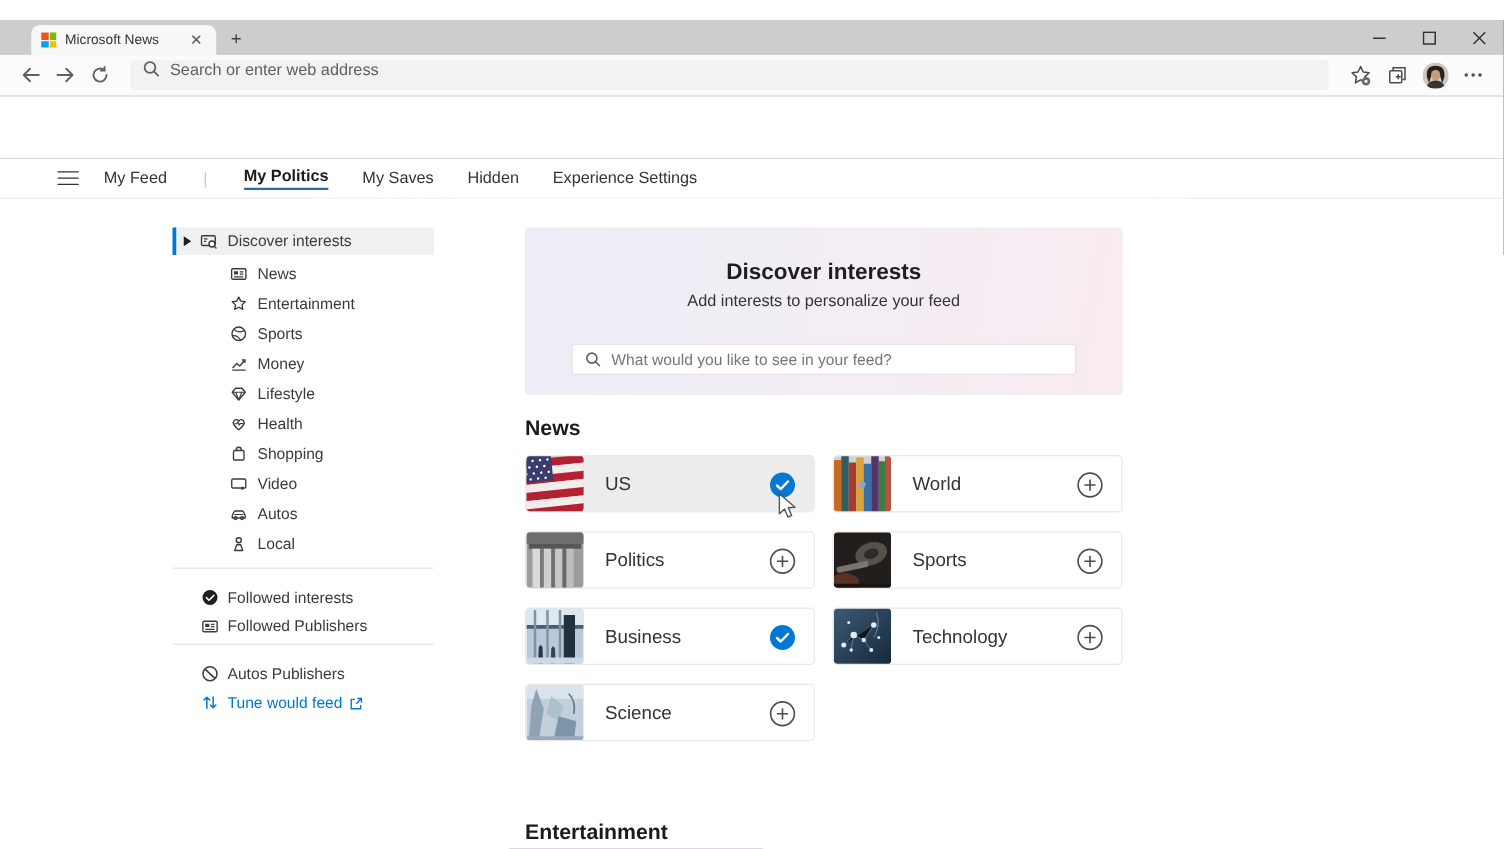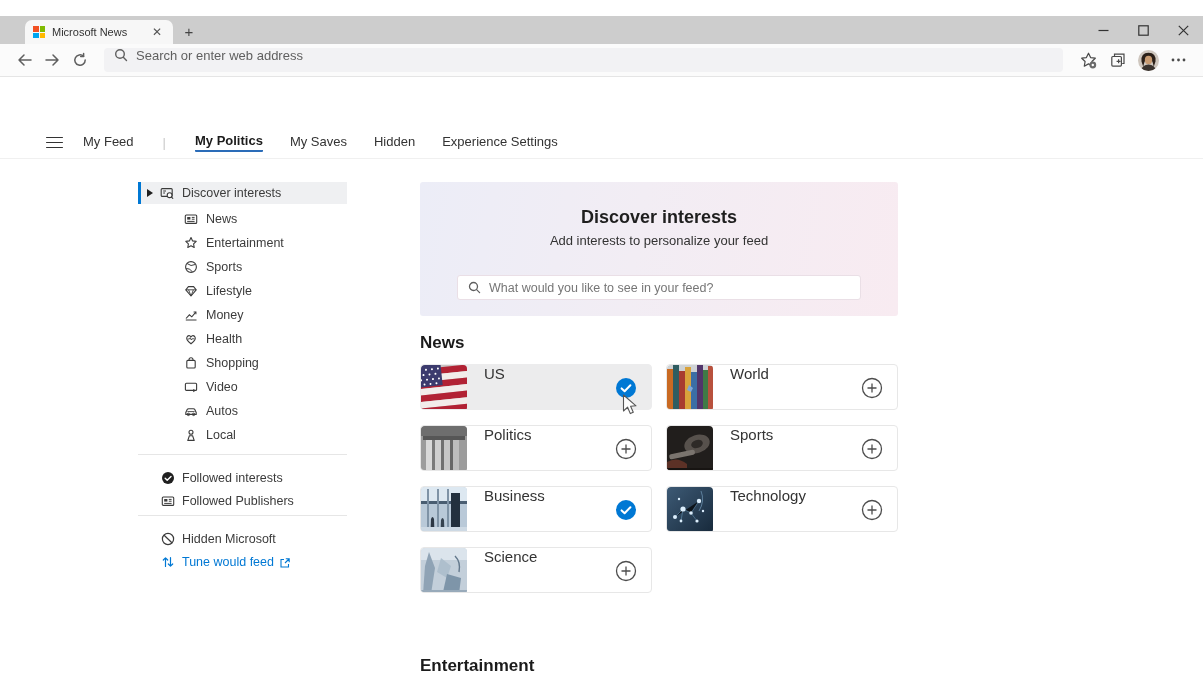--- a/index.html
+++ b/index.html
@@ -85,21 +85,21 @@
                    border-radius:3px; display:flex; align-items:center; padding:0 10px; }
   .banner-search input { border:none; outline:none; flex:1; font-size:12.5px; color:#333; margin-left:8px;
                          font-family:"Liberation Sans", sans-serif; background:transparent; }
   .banner-search input::placeholder { color:#767676; }
 
   .section-title { font-size:17px; font-weight:bold; color:#1b1b1b; }
   .news-title { margin:17px 0 11px; }
   .ent-title { margin:63px 0 9px; }
   .cards-grid { display:grid; grid-template-columns:232px 232px; gap:15px 14px; }
   .card { position:relative; height:46px; background:#fff; border:1px solid #e7e7e7; border-radius:4px;
-          display:flex; overflow:hidden; }
+          display:flex; align-items:center; overflow:hidden; }
   .card.selected { background:#ececed; border-color:#ececed; }
   .card-img { width:46px; height:46px; border-radius:4px; overflow:hidden; flex:none; }
   .card-img svg { display:block; }
   .card-label { font-size:15px; color:#333; margin-left:17px; }
   .card-action { position:absolute; right:14px; top:12px; width:22px; height:22px; }
 
   
   .cursor { position:absolute; left:622px; top:378px; width:18px; height:24px; z-index:50; }
 </style>
 </head>
@@ -288,32 +288,32 @@
         </div>
         <div class="tree-item">
           <svg class="sicon" viewBox="0 0 14 14">
               <circle cx="7" cy="7" r="5.4" fill="none" stroke="#3b3b3b" stroke-width="1.1"></circle>
               <path d="M3 3.5 Q7 7 11.2 4.5 M2.2 8.5 Q6 8 8.5 12" fill="none" stroke="#3b3b3b" stroke-width="1"></path>
             </svg>
           <span>Sports</span>
         </div>
         <div class="tree-item">
           <svg class="sicon" viewBox="0 0 14 14">
-              <path d="M4.4 2.6 H9.6 L12.2 5.8 L7 12 L1.8 5.8 Z" fill="none" stroke="#3b3b3b" stroke-width="1.1" stroke-linejoin="round"></path>
-              <path d="M1.8 5.8 H12.2 M7 12 L4.6 5.8 M7 12 L9.4 5.8" stroke="#3b3b3b" stroke-width="0.9"></path>
-            </svg>
-          <span>Lifestyle</span>
-        </div>
-        <div class="tree-item">
-          <svg class="sicon" viewBox="0 0 14 14">
               <path d="M1.8 12 H12.5" stroke="#3b3b3b" stroke-width="1"></path>
               <path d="M2 10.5 L5.4 6.8 L7.8 8.8 L11.8 4.2" fill="none" stroke="#3b3b3b" stroke-width="1.1"></path>
               <path d="M9.6 4 H11.9 V6.3" fill="none" stroke="#3b3b3b" stroke-width="1.1"></path>
             </svg>
           <span>Money</span>
+        </div>
+        <div class="tree-item">
+          <svg class="sicon" viewBox="0 0 14 14">
+              <path d="M4.4 2.6 H9.6 L12.2 5.8 L7 12 L1.8 5.8 Z" fill="none" stroke="#3b3b3b" stroke-width="1.1" stroke-linejoin="round"></path>
+              <path d="M1.8 5.8 H12.2 M7 12 L4.6 5.8 M7 12 L9.4 5.8" stroke="#3b3b3b" stroke-width="0.9"></path>
+            </svg>
+          <span>Lifestyle</span>
         </div>
         <div class="tree-item">
           <svg class="sicon" viewBox="0 0 14 14">
               <path d="M7 11.8 C3 8.8 1.8 6.4 3.3 4.5 C4.8 3 6.8 3.7 7 5.3 C7.2 3.7 9.2 3 10.7 4.5 C12.2 6.4 11 8.8 7 11.8 Z" fill="none" stroke="#3b3b3b" stroke-width="1.1"></path>
               <path d="M3.6 7 H5.4 L6.3 5.6 L7.3 8 L8.1 6.8 H10.4" fill="none" stroke="#3b3b3b" stroke-width="0.9"></path>
             </svg>
           <span>Health</span>
         </div>
         <div class="tree-item">
           <svg class="sicon" viewBox="0 0 14 14">
@@ -365,21 +365,21 @@
         <span>Followed Publishers</span>
       </div>
 
       <div class="side-divider"></div>
 
       <div class="side-item">
         <svg class="sicon" viewBox="0 0 14 14">
             <circle cx="7" cy="7" r="5.6" fill="none" stroke="#3b3b3b" stroke-width="1.2"></circle>
             <line x1="3.1" y1="3.3" x2="10.9" y2="10.7" stroke="#3b3b3b" stroke-width="1.2"></line>
           </svg>
-        <span>Hidden Microsoft</span>
+        <span>Autos Publishers</span>
       </div>
       <div class="side-item side-link">
         <svg class="sicon" viewBox="0 0 14 14">
             <path d="M4.5 11.5 V3 M2.3 5 L4.5 2.8 L6.7 5" fill="none" stroke="#0078d4" stroke-width="1.2" stroke-linecap="round" stroke-linejoin="round"></path>
             <path d="M9.5 2.5 V11 M7.3 9 L9.5 11.2 L11.7 9" fill="none" stroke="#0078d4" stroke-width="1.2" stroke-linecap="round" stroke-linejoin="round"></path>
           </svg>
         <span>Tune would feed</span>
         <svg class="sicon ext" width="12" height="12" viewBox="0 0 12 12" style="width:12px;height:12px">
             <path d="M5 2.5 H2 V10 H9.5 V7" fill="none" stroke="#0078d4" stroke-width="1.1"></path>
             <path d="M6.8 1.8 H10.2 V5.2 M10 2 L6 6" fill="none" stroke="#0078d4" stroke-width="1.1"></path>

